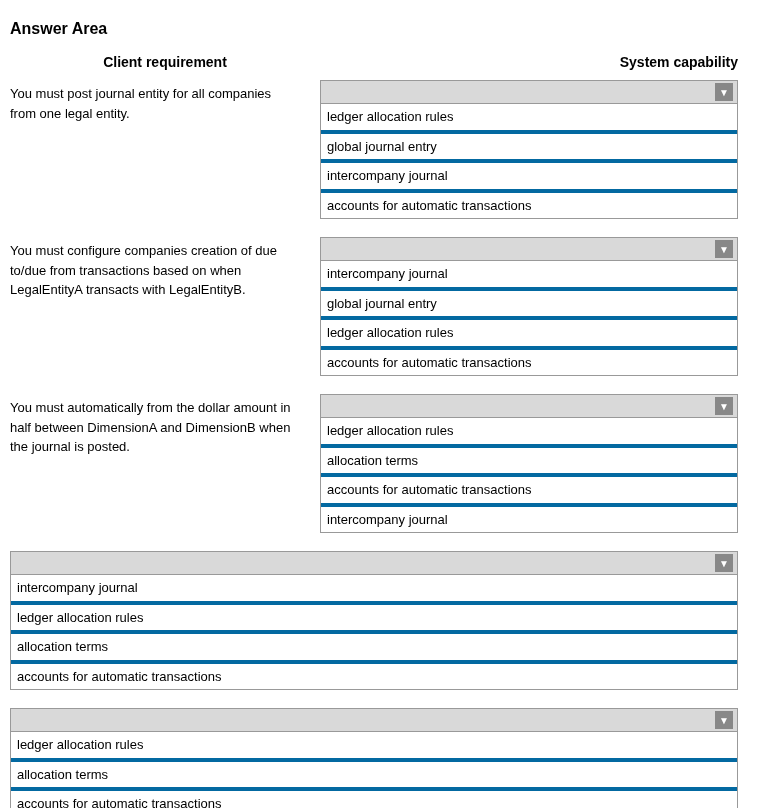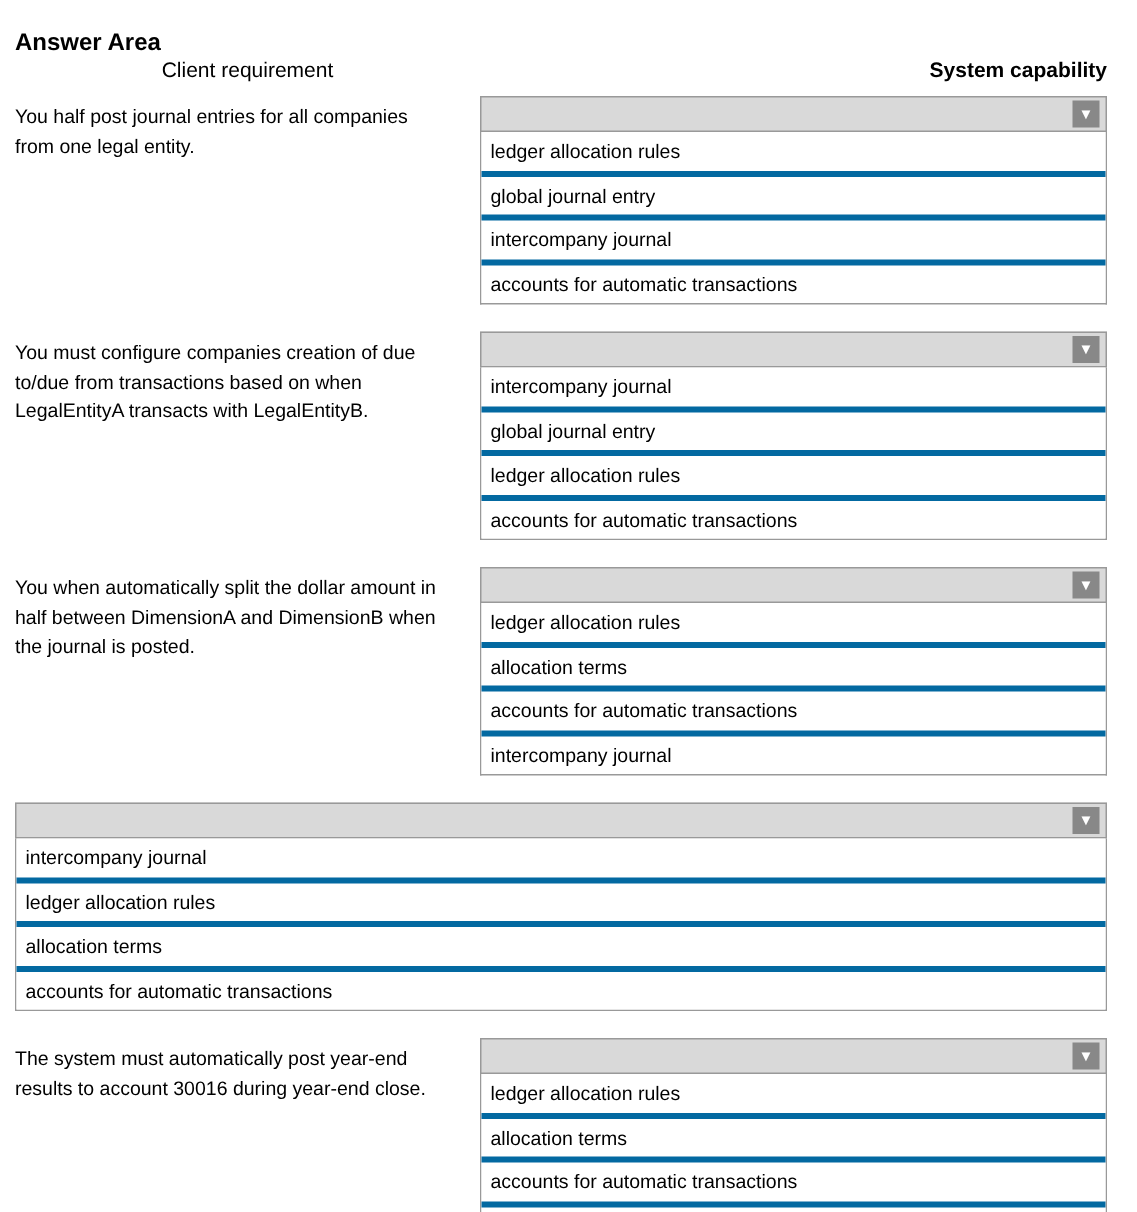--- a/index.html
+++ b/index.html
@@ -8,32 +8,33 @@
       font-size: 13px;
       background: #fff;
       color: #000;
       width: 758px;
       min-height: 808px;
       padding: 20px 20px 20px 10px;
     }
     h1 {
       font-size: 16px;
       font-weight: bold;
+      margin-bottom: 16px;
     }
     .answer-area {
       width: 100%;
     }
     .header-row {
       display: flex;
       margin-bottom: 10px;
       padding-left: 10px;
     }
     .col-client {
       width: 310px;
-      font-weight: normal;
+      font-weight: bold;
       font-size: 14px;
       text-align: center;
       padding-right: 20px;
     }
     .col-system {
       flex: 1;
       font-weight: bold;
       font-size: 14px;
       text-align: right;
     }
@@ -94,21 +95,21 @@
 <h1>Answer Area</h1>
 
 <div class="answer-area">
   <div class="header-row">
     <div class="col-client">Client requirement</div>
     <div class="col-system">System capability</div>
   </div>
 
   <div id="rows-container">
       <div class="qa-row">
-        <div class="client-text">You half post journal entries for all companies from one legal entity.</div>
+        <div class="client-text">You must post journal entity for all companies from one legal entity.</div>
         <div class="system-capability">
           <div class="dropdown-header">
             <div class="dropdown-arrow">▼</div>
           </div>
           <div class="options-list">
             <div class="option-item">ledger allocation rules</div>
             <div class="option-item">global journal entry</div>
             <div class="option-item">intercompany journal</div>
             <div class="option-item">accounts for automatic transactions</div>
           </div>
@@ -122,21 +123,21 @@
           </div>
           <div class="options-list">
             <div class="option-item">intercompany journal</div>
             <div class="option-item">global journal entry</div>
             <div class="option-item">ledger allocation rules</div>
             <div class="option-item">accounts for automatic transactions</div>
           </div>
         </div>
       </div>
       <div class="qa-row">
-        <div class="client-text">You when automatically split the dollar amount in half between DimensionA and DimensionB when the journal is posted.</div>
+        <div class="client-text">You must automatically from the dollar amount in half between DimensionA and DimensionB when the journal is posted.</div>
         <div class="system-capability">
           <div class="dropdown-header">
             <div class="dropdown-arrow">▼</div>
           </div>
           <div class="options-list">
             <div class="option-item">ledger allocation rules</div>
             <div class="option-item">allocation terms</div>
             <div class="option-item">accounts for automatic transactions</div>
             <div class="option-item">intercompany journal</div>
           </div>
@@ -149,21 +150,20 @@
           </div>
           <div class="options-list">
             <div class="option-item">intercompany journal</div>
             <div class="option-item">ledger allocation rules</div>
             <div class="option-item">allocation terms</div>
             <div class="option-item">accounts for automatic transactions</div>
           </div>
         </div>
       </div>
       <div class="qa-row">
-        <div class="client-text">The system must automatically post year-end results to account 30016 during year-end close.</div>
         <div class="system-capability">
           <div class="dropdown-header">
             <div class="dropdown-arrow">▼</div>
           </div>
           <div class="options-list">
             <div class="option-item">ledger allocation rules</div>
             <div class="option-item">allocation terms</div>
             <div class="option-item">accounts for automatic transactions</div>
             <div class="option-item">intercompany journal</div>
           </div>

